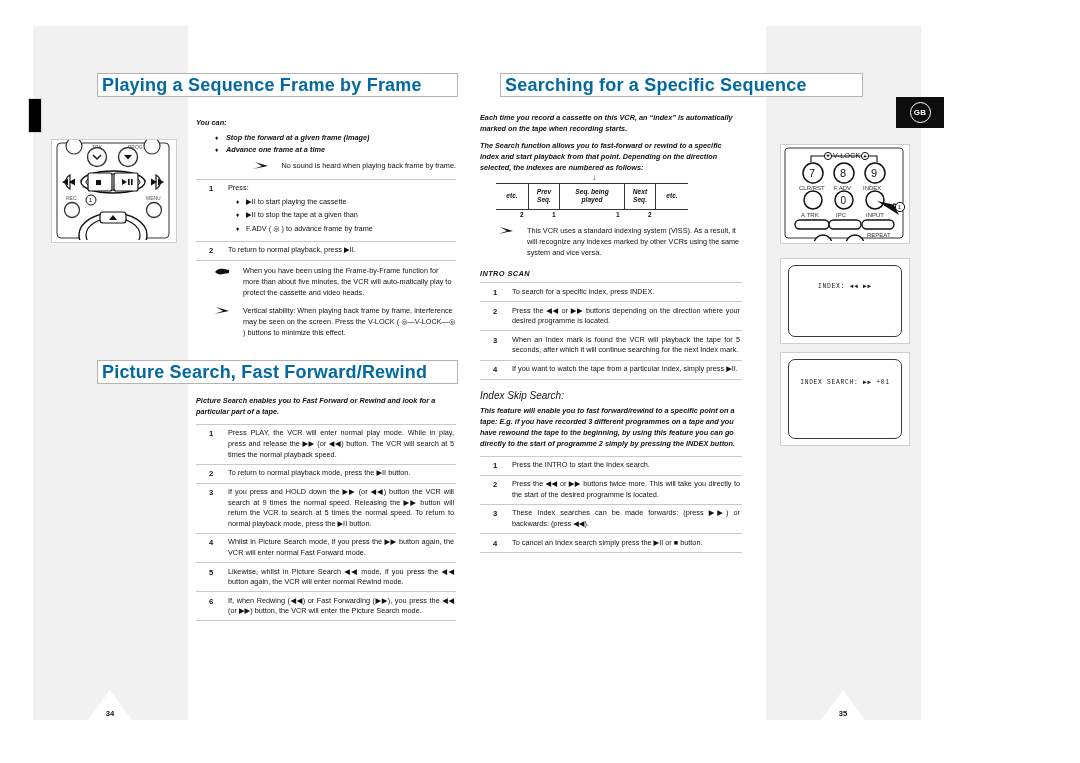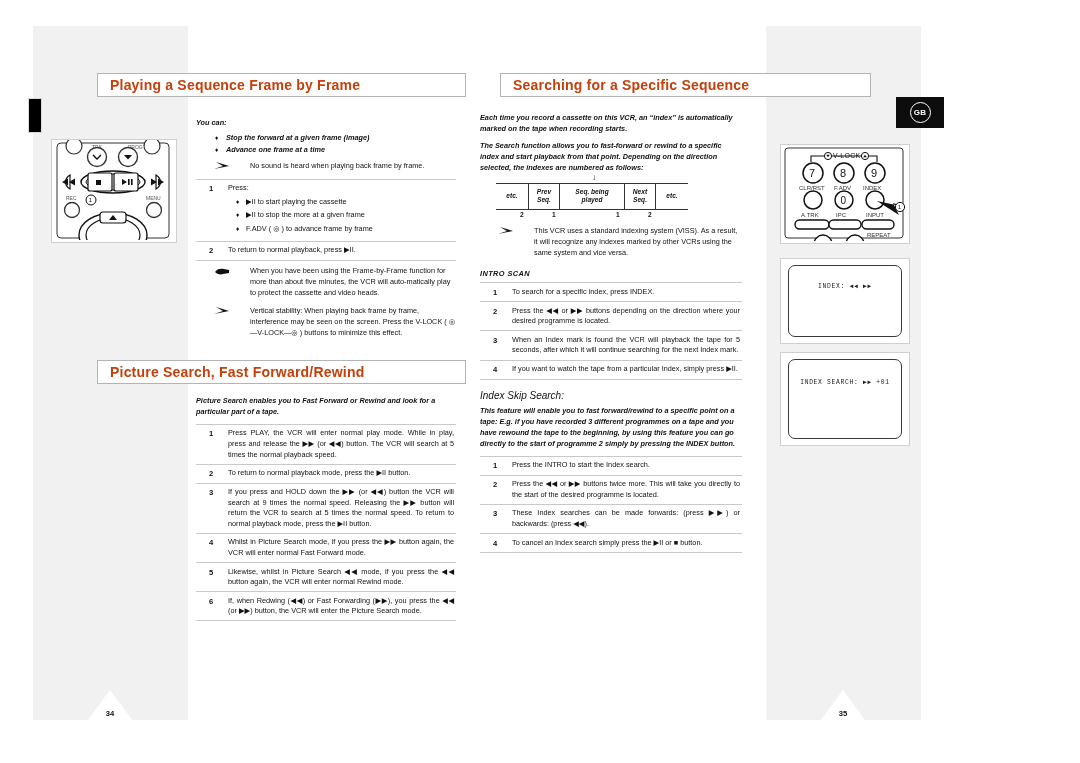--- a/index.html
+++ b/index.html
@@ -21,41 +21,41 @@
   
   #gb-badge{position:absolute;left:896px;top:97px;width:48px;height:31px;background:#0d0d0d;
             display:flex;align-items:center;justify-content:center;}
   #gb-badge .ring{width:19px;height:19px;border:1.3px solid #fff;border-radius:50%;
             display:flex;align-items:center;justify-content:center;
             font-size:8px;color:#fff;letter-spacing:.3px;font-weight:600;}
 
   
   .heading{
     position:absolute;border:1px solid #b4b4b4;background:#fff;
-    height:22px;display:flex;align-items:center;padding-left:12px;
-    font-size:14px;font-weight:bold;color:#c2410c;letter-spacing:.2px;
+    height:22px;display:flex;align-items:center;padding-left:4px;
+    font-size:18px;font-weight:bold;color:#0369a1;letter-spacing:.2px;
   }
   #h-frame{left:97px;top:73px;width:355px;}
   #h-picture{left:97px;top:360px;width:355px;}
   #h-search{left:500px;top:73px;width:357px;}
 
   
   .col{position:absolute;font-size:7.4px;color:#111;line-height:1.45;}
   #col-left{left:196px;top:118px;width:260px;}
   #col-left2{left:196px;top:396px;width:260px;}
   #col-right{left:480px;top:113px;width:262px;}
 
   .italic-lead{font-style:italic;font-weight:bold;font-size:7.3px;line-height:1.5;margin-bottom:6px;}
   .youcan{font-style:italic;font-weight:bold;font-size:7.3px;margin-bottom:4px;}
 
   ul.bul{list-style:none;margin:0 0 4px 0;padding:0 0 0 30px;}
   ul.bul li{font-style:italic;font-weight:bold;font-size:7.3px;margin-bottom:2px;position:relative;}
   ul.bul li:before{content:"\2666";position:absolute;left:-11px;top:0;font-size:6.5px;}
 
-  .note{display:flex;gap:18px;margin:5px 0 7px 0;padding-left:18px;}
+  .note{display:flex;gap:11px;margin:5px 0 7px 0;padding-left:18px;justify-content:flex-end;}
   .note .ico{flex:0 0 18px;padding-top:1px;}
   .note .txt{font-size:7.3px;line-height:1.5;}
 
   
   .steps{width:100%;border-collapse:collapse;margin-top:2px;}
   .steps tr{border-top:1px solid #c9c9c9;}
   .steps tr:last-child{border-bottom:1px solid #c9c9c9;}
   .steps td{padding:3.5px 2px 3.5px 0;vertical-align:top;font-size:7.3px;line-height:1.45;}
   .steps td.n{width:22px;text-align:center;font-weight:bold;font-size:7.6px;padding-left:4px;}
   .steps td.b{padding-left:4px;text-align:justify;}
@@ -137,21 +137,21 @@
     </div>
 
     <table class="steps">
       <tbody>
           <tr>
         <td class="n">1</td>
         <td class="b">
           <span>Press:</span>
           <ul class="sub">
             <li>▶II to start playing the cassette</li>
-            <li>▶II to stop the more at a given frame</li>
+            <li>▶II to stop the tape at a given than</li>
             <li>F.ADV ( ◎ ) to advance frame by frame</li>
           </ul>
         </td>
       </tr>
       <tr>
         <td class="n">2</td>
         <td class="b">To return to normal playback, press ▶II.</td>
       </tr>
     </tbody>
       </table>

